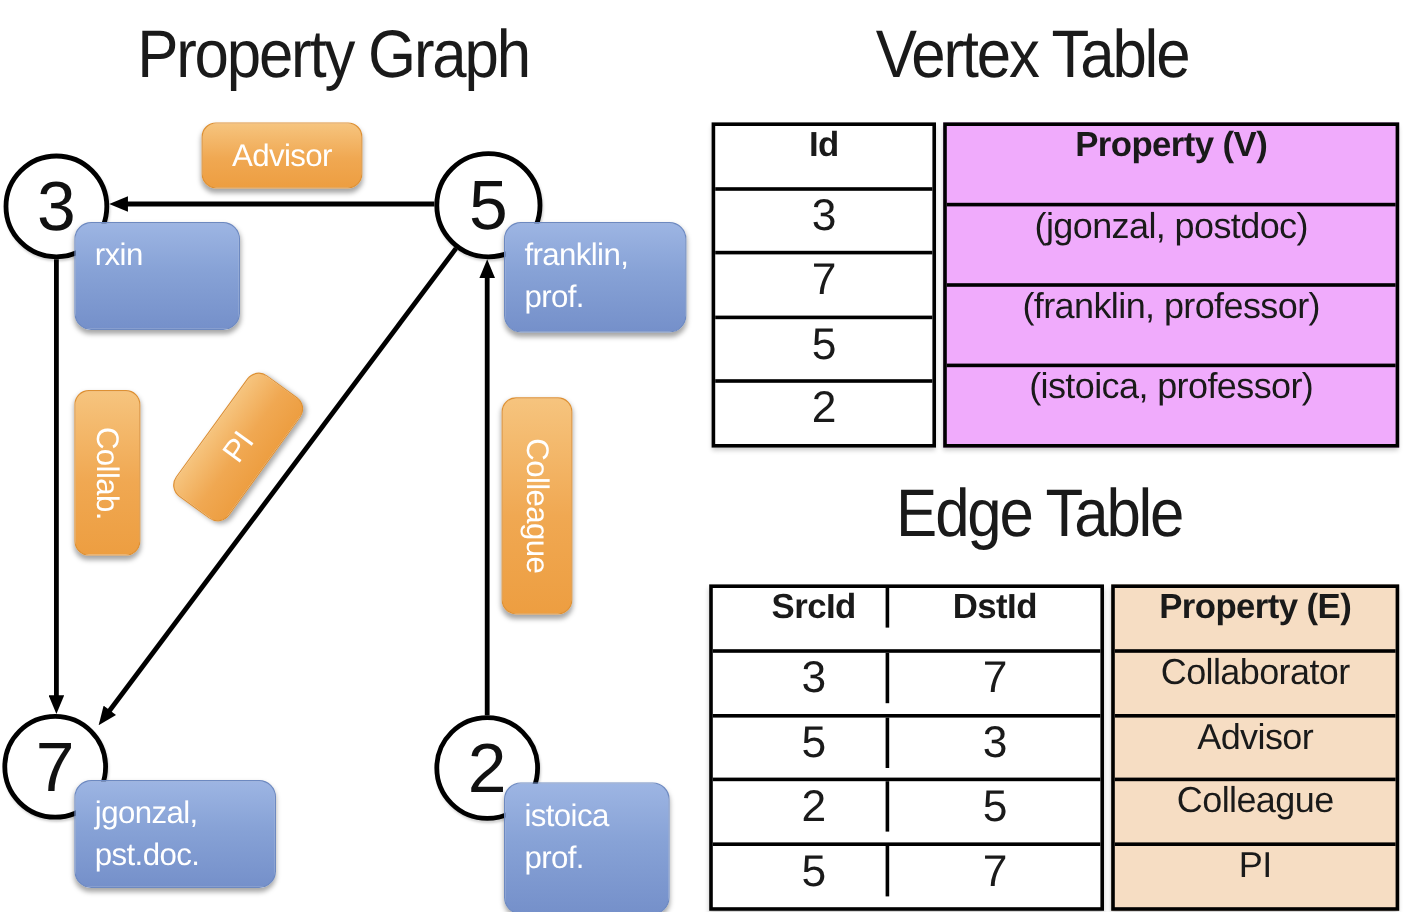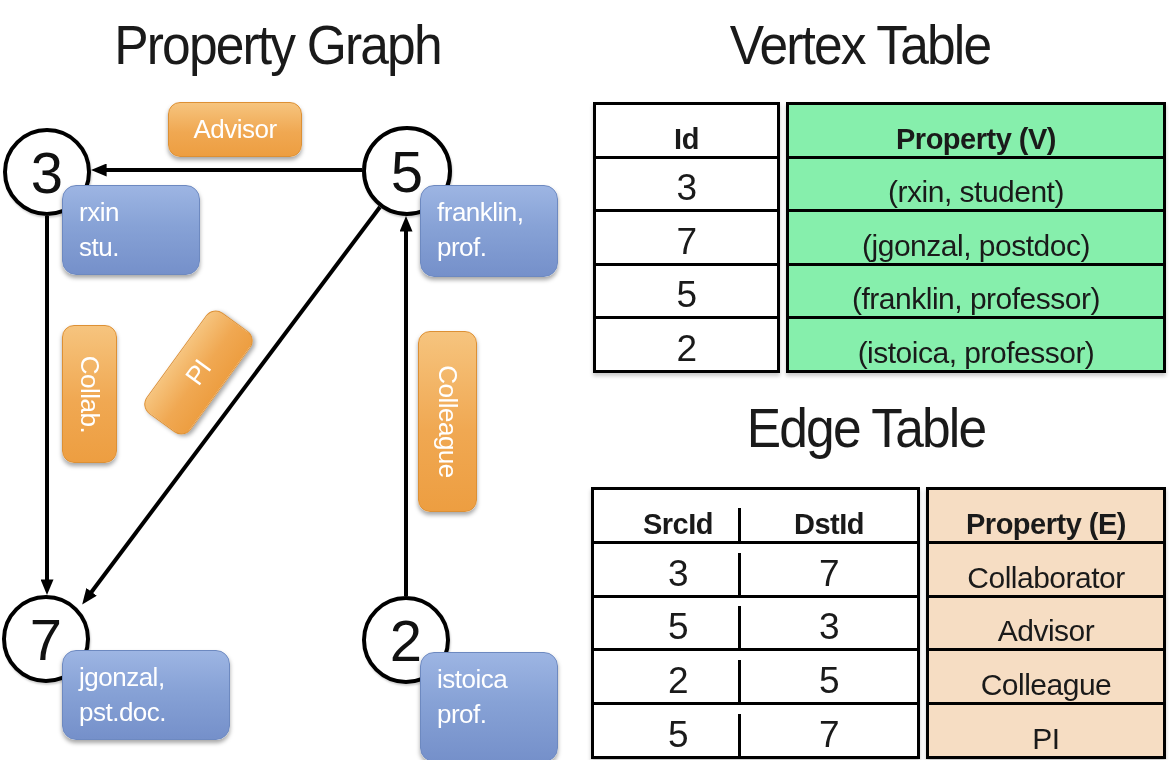--- a/index.html
+++ b/index.html
@@ -32,28 +32,28 @@
     display:flex; align-items:center; justify-content:center;
     font-size:26px; letter-spacing:-0.5px;
   }
   .rot90 { transform:rotate(90deg); white-space:nowrap; }
   #edge-svg { position:absolute; left:0; top:0; z-index:1; }
   
   .tcol {
     position:absolute; display:flex; flex-direction:column;
     border:3px solid #000; background:#fff; box-shadow:0 3px 4px rgba(0,0,0,0.22);
   }
-  .trow { flex:1; display:flex; align-items:flex-end; border-top:3px solid #000; }
+  .trow { flex:1; display:flex; align-items:flex-start; border-top:3px solid #000; }
   .trow:first-child { border-top:none; }
   .cell { flex:1; display:flex; align-items:center; justify-content:center; letter-spacing:-0.5px; }
   .cell-src { flex:0 0 147px; border-right:3px solid #000;padding-left:24px; }
   .th { font-weight:bold; font-size:29px; }
   .tnum { font-size:37px; }
   .tprop { font-size:30px; }
-  .fill-v { background:#86efac; }
+  .fill-v { background:#f0abfc; }
   .fill-e { background:#f6ddc3; }
 </style>
 </head>
 <body>
 
 <div class="abs" style="left:0;top:0;width:580px;height:760px;">
 
   <div class="big-title" style="left:40px;top:12px;width:475px;">Property Graph</div>
 
   <svg id="edge-svg" width="580" height="760" viewBox="0 0 580 760">
@@ -76,23 +76,22 @@
   </div>
   <div class="vcircle" style="left:2px;top:595px;width:88px;height:88px;">
     <span>7</span>
   </div>
   <div class="vcircle" style="left:362px;top:596px;width:88px;height:88px;">
     <span>2</span>
   </div>
 
   <div class="vbox" style="left:62px;top:185px;width:138px;height:90px;">
     <div>rxin</div>
-    <div>stu.</div>
   </div>
-  <div class="vbox" style="left:420px;top:185px;width:138px;height:92px;">
+  <div class="vbox" style="left:420px;top:185px;width:152px;height:92px;">
     <div>franklin,</div>
     <div>prof.</div>
   </div>
   <div class="vbox" style="left:62px;top:650px;width:168px;height:90px;">
     <div>jgonzal,</div>
     <div>pst.doc.</div>
   </div>
   <div class="vbox" style="left:420px;top:652px;width:138px;height:110px;">
     <div>istoica</div>
     <div>prof.</div>
@@ -128,23 +127,20 @@
     <div class="trow">
         <div class="cell tnum">5</div>
       </div>
     <div class="trow">
         <div class="cell tnum">2</div>
       </div>
   </div>
   <div class="tcol fill-v" style="left:786px;top:102px;width:380px;height:271px;">
     <div class="trow">
         <div class="cell th">Property (V)</div>
-      </div>
-    <div class="trow">
-        <div class="cell tprop">(rxin, student)</div>
       </div>
     <div class="trow">
         <div class="cell tprop">(jgonzal, postdoc)</div>
       </div>
     <div class="trow">
         <div class="cell tprop">(franklin, professor)</div>
       </div>
     <div class="trow">
         <div class="cell tprop">(istoica, professor)</div>
       </div>

